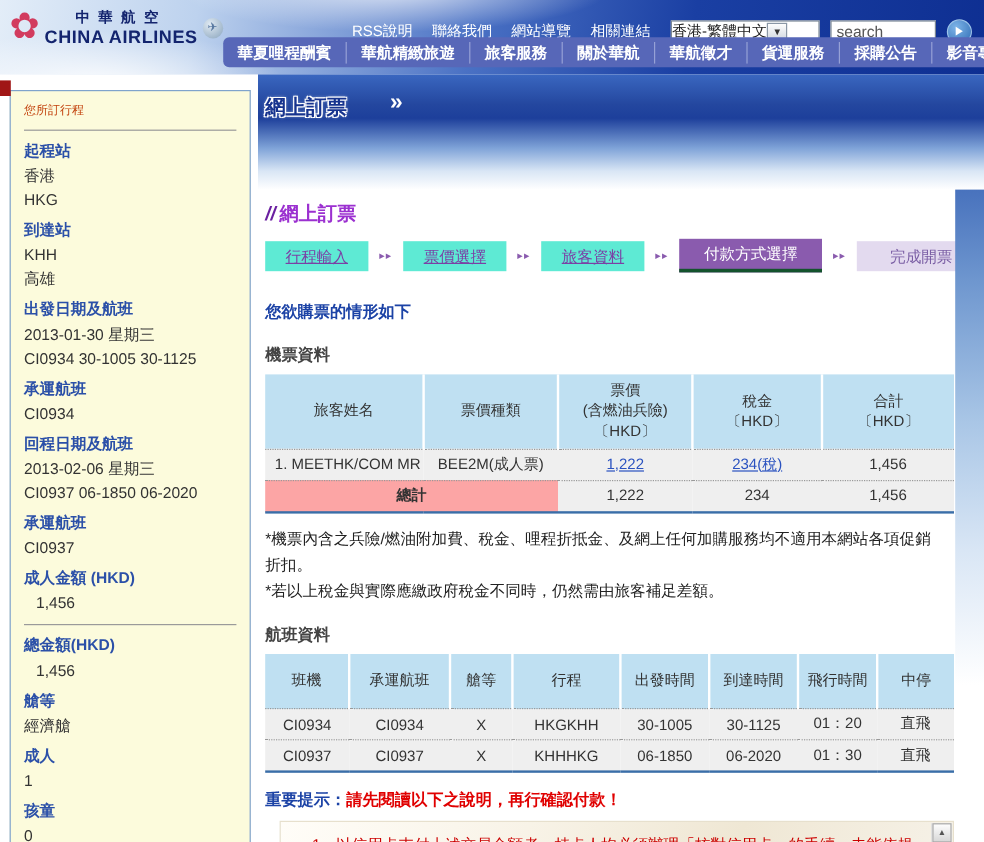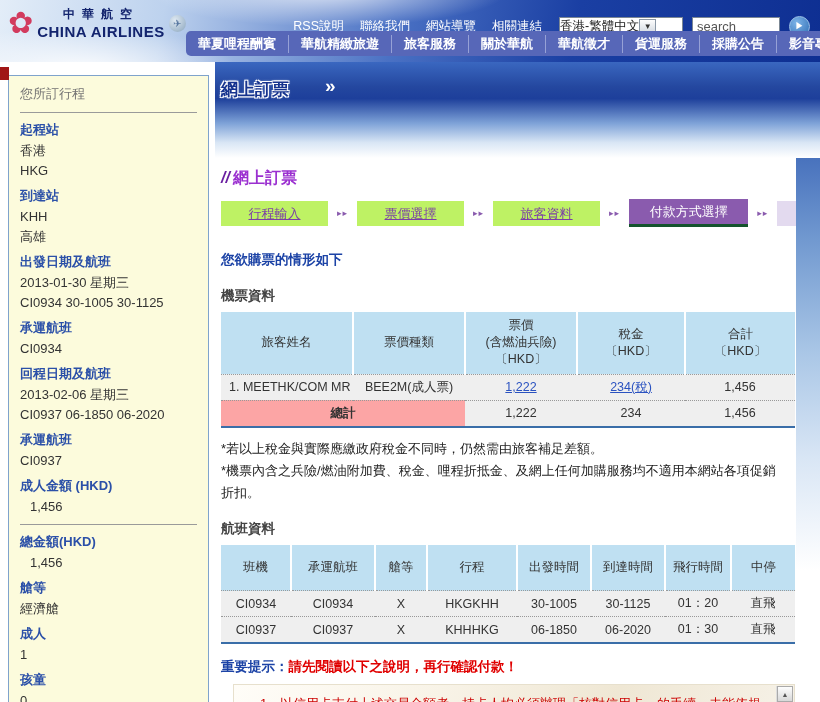--- a/index.html
+++ b/index.html
@@ -37,42 +37,42 @@
   .main-nav { position:absolute; left:186px; right:0; top:31px; height:25px;
     background:#5767b8; border-radius:5px 0 0 5px; display:flex; align-items:center; }
   .main-nav a { color:#fff; font-size:13px; font-weight:bold; text-decoration:none; padding:0 12px; cursor:pointer; white-space:nowrap; }
   .main-nav a + a { border-left:1px solid #96a1d6; }
 
   
   .body-row { display:flex; position:relative; }
   .red-sq { position:absolute; left:0; top:5px; width:9px; height:13px; background:#a01616; }
   aside { width:215px; position:relative; flex:none; }
   .sidebar { margin:13px 0 0 8px; width:201px; background:#fcfbdc; border:1px solid #7fa3cc; padding:9px 11px 12px 11px; }
-  .sb-title { font-size:13px; color:#737373; }
+  .sb-title { font-size:10px; color:#c2410c; }
   .sidebar hr { border:none; border-top:1px solid #9a9a9a; margin:9px 0 2px 0; }
   .sb-label { color:#2b50a8; font-weight:bold; font-size:13px; margin-top:8px; }
   .sb-val { font-size:13px; color:#333; margin-top:4px; line-height:16px; }
   .sb-val.money { padding-left:10px; }
 
   
   main { flex:1; position:relative; min-width:0; }
   .banner { height:96px; position:relative;
     background:linear-gradient(180deg,#3a67c0 0%,#24479f 26%,#1d3f9b 38%,#7fa3d8 64%,#d9e6f5 84%,#fff 100%); }
   .banner-title { position:absolute; left:6px; top:16px; font-size:17px; font-weight:bold; color:#16338e;
     text-shadow:1px 1px 0 #fff,-1px -1px 0 #fff,1px -1px 0 #fff,-1px 1px 0 #fff,0 0 3px #fff; }
   .banner-chev { position:absolute; left:110px; top:13px; color:#fff; font-weight:bold; font-size:19px; }
   .right-strip { position:absolute; top:96px; right:0; width:24px; height:430px; z-index:1;
     background:linear-gradient(180deg,#4872bd 0%,#6f97cf 18%,#a9c6e6 45%,#d9e6f5 70%,#fff 96%); }
   .content { padding:8px 36px 0 6px; position:relative; }
   .page-title { font-size:16px; font-weight:bold; color:#9b30d0; margin:2px 0 10px 0; }
   .page-title .slashes { color:#6a1fa0; font-style:italic; margin-right:3px; }
 
   .steps { display:flex; align-items:center; margin-bottom:24px; }
   .step { height:25px; line-height:25px; text-align:center; font-size:13px; flex:none; }
-  .step.done { width:107px; background:#bef264; }
+  .step.done { width:86px; background:#5eead4; }
   .step.done a { color:#7b40a5; text-decoration:underline; cursor:pointer; }
   .step.active { width:119px; background:#8a5bae; color:#fff; border-bottom:3px solid #14532d; height:28px; }
   .step.todo { width:107px; background:#e3daef; color:#7b5fa5; }
   .sep { color:#8a5bae; font-size:9px; letter-spacing:1px; margin:0 9px; }
 
   .intro { color:#1c43a6; font-weight:bold; font-size:13.5px; margin:4px 0 18px 0; }
   .sect { color:#444; font-weight:bold; font-size:13.5px; margin:0 0 7px 0; }
 
   table { border-collapse:collapse; table-layout:fixed; width:574px; font-size:12.5px; }
   th { background:#bfe0f2; color:#333; font-weight:normal; text-align:center; vertical-align:middle; padding:4px 2px; }
@@ -247,22 +247,22 @@
           <tr>
             <td class="total-label" colspan="2">總計</td>
             <td>1,222</td>
             <td>234</td>
             <td>1,456</td>
           </tr>
         </tbody>
       </table>
 
       <div class="notes-block">
+        <p class="note">*機票內含之兵險/燃油附加費、稅金、哩程折抵金、及網上任何加購服務均不適用本網站各項促銷折扣。</p>
         <p class="note">*若以上稅金與實際應繳政府稅金不同時，仍然需由旅客補足差額。</p>
-        <p class="note">*機票內含之兵險/燃油附加費、稅金、哩程折抵金、及網上任何加購服務均不適用本網站各項促銷折扣。</p>
       </div>
 
       <h3 class="sect">航班資料</h3>
       <table class="flights">
         <colgroup>
             <col style="width:70px">
             <col style="width:84px">
             <col style="width:52px">
             <col style="width:90px">
             <col style="width:74px">

